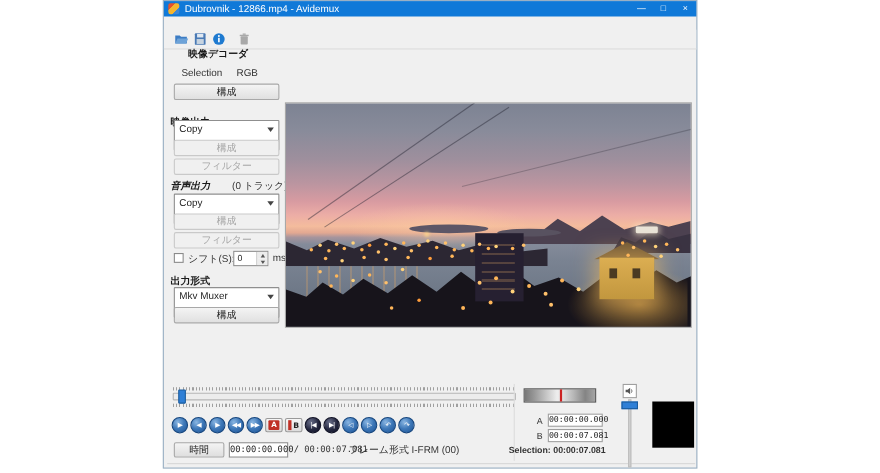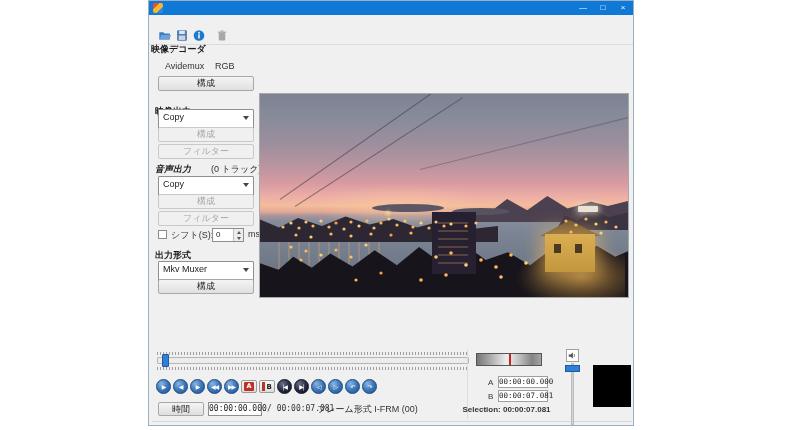--- a/index.html
+++ b/index.html
@@ -170,20 +170,21 @@
   .thumb-black { position:absolute; left:444px; top:364px; width:38px; height:42px; background:#000; }
 </style>
 </head>
 <body>
 
 <div class="stage">
   <div class="window">
 
     <div class="titlebar">
       <span class="app-icon"></span>
+      <span class="title-text">Dubrovnik - 12866.mp4 - Avidemux</span>
       <span class="win-controls">
         <span class="win-btn">—</span>
         <span class="win-btn">□</span>
         <span class="win-btn">×</span>
       </span>
     </div>
 
 
     <div class="toolbar">
       <span class="tool-icon">
@@ -209,22 +210,22 @@
       <span class="tool-gap"></span>
       <span class="tool-icon">
         <svg viewBox="0 0 16 16">
             <rect x="4" y="5" width="8" height="9" rx="1" fill="#a8a8a8"></rect>
             <rect x="3" y="3.2" width="10" height="1.6" fill="#a8a8a8"></rect>
             <rect x="6.3" y="1.8" width="3.4" height="1.4" fill="#a8a8a8"></rect>
           </svg>
       </span>
     </div>
 
-    <div class="sec-label" style="left:2px; top:42px;text-align:right;">映像デコーダ</div>
-    <div class="plain-text" style="left:16px; top:60px;">Avidemux</div>
+    <div class="sec-label" style="left:22px; top:42px;text-align:right;">映像デコーダ</div>
+    <div class="plain-text" style="left:16px; top:60px;">Selection</div>
     <div class="plain-text" style="left:66px; top:60px;text-align:center;">RGB</div>
     <button class="panel-btn" style="left:9px; top:75px;">構成</button>
 
     <div class="sec-label" style="left:6px; top:104px;">映像出力</div>
     <div class="combo" style="left:9px; top:108px;">
       <span>Copy</span>
       <span class="arrow"></span>
     </div>
     <button class="panel-btn disabled" style="left:9px; top:126px;">構成</button>
     <button class="panel-btn disabled" style="left:9px; top:143px;">フィルター</button>

